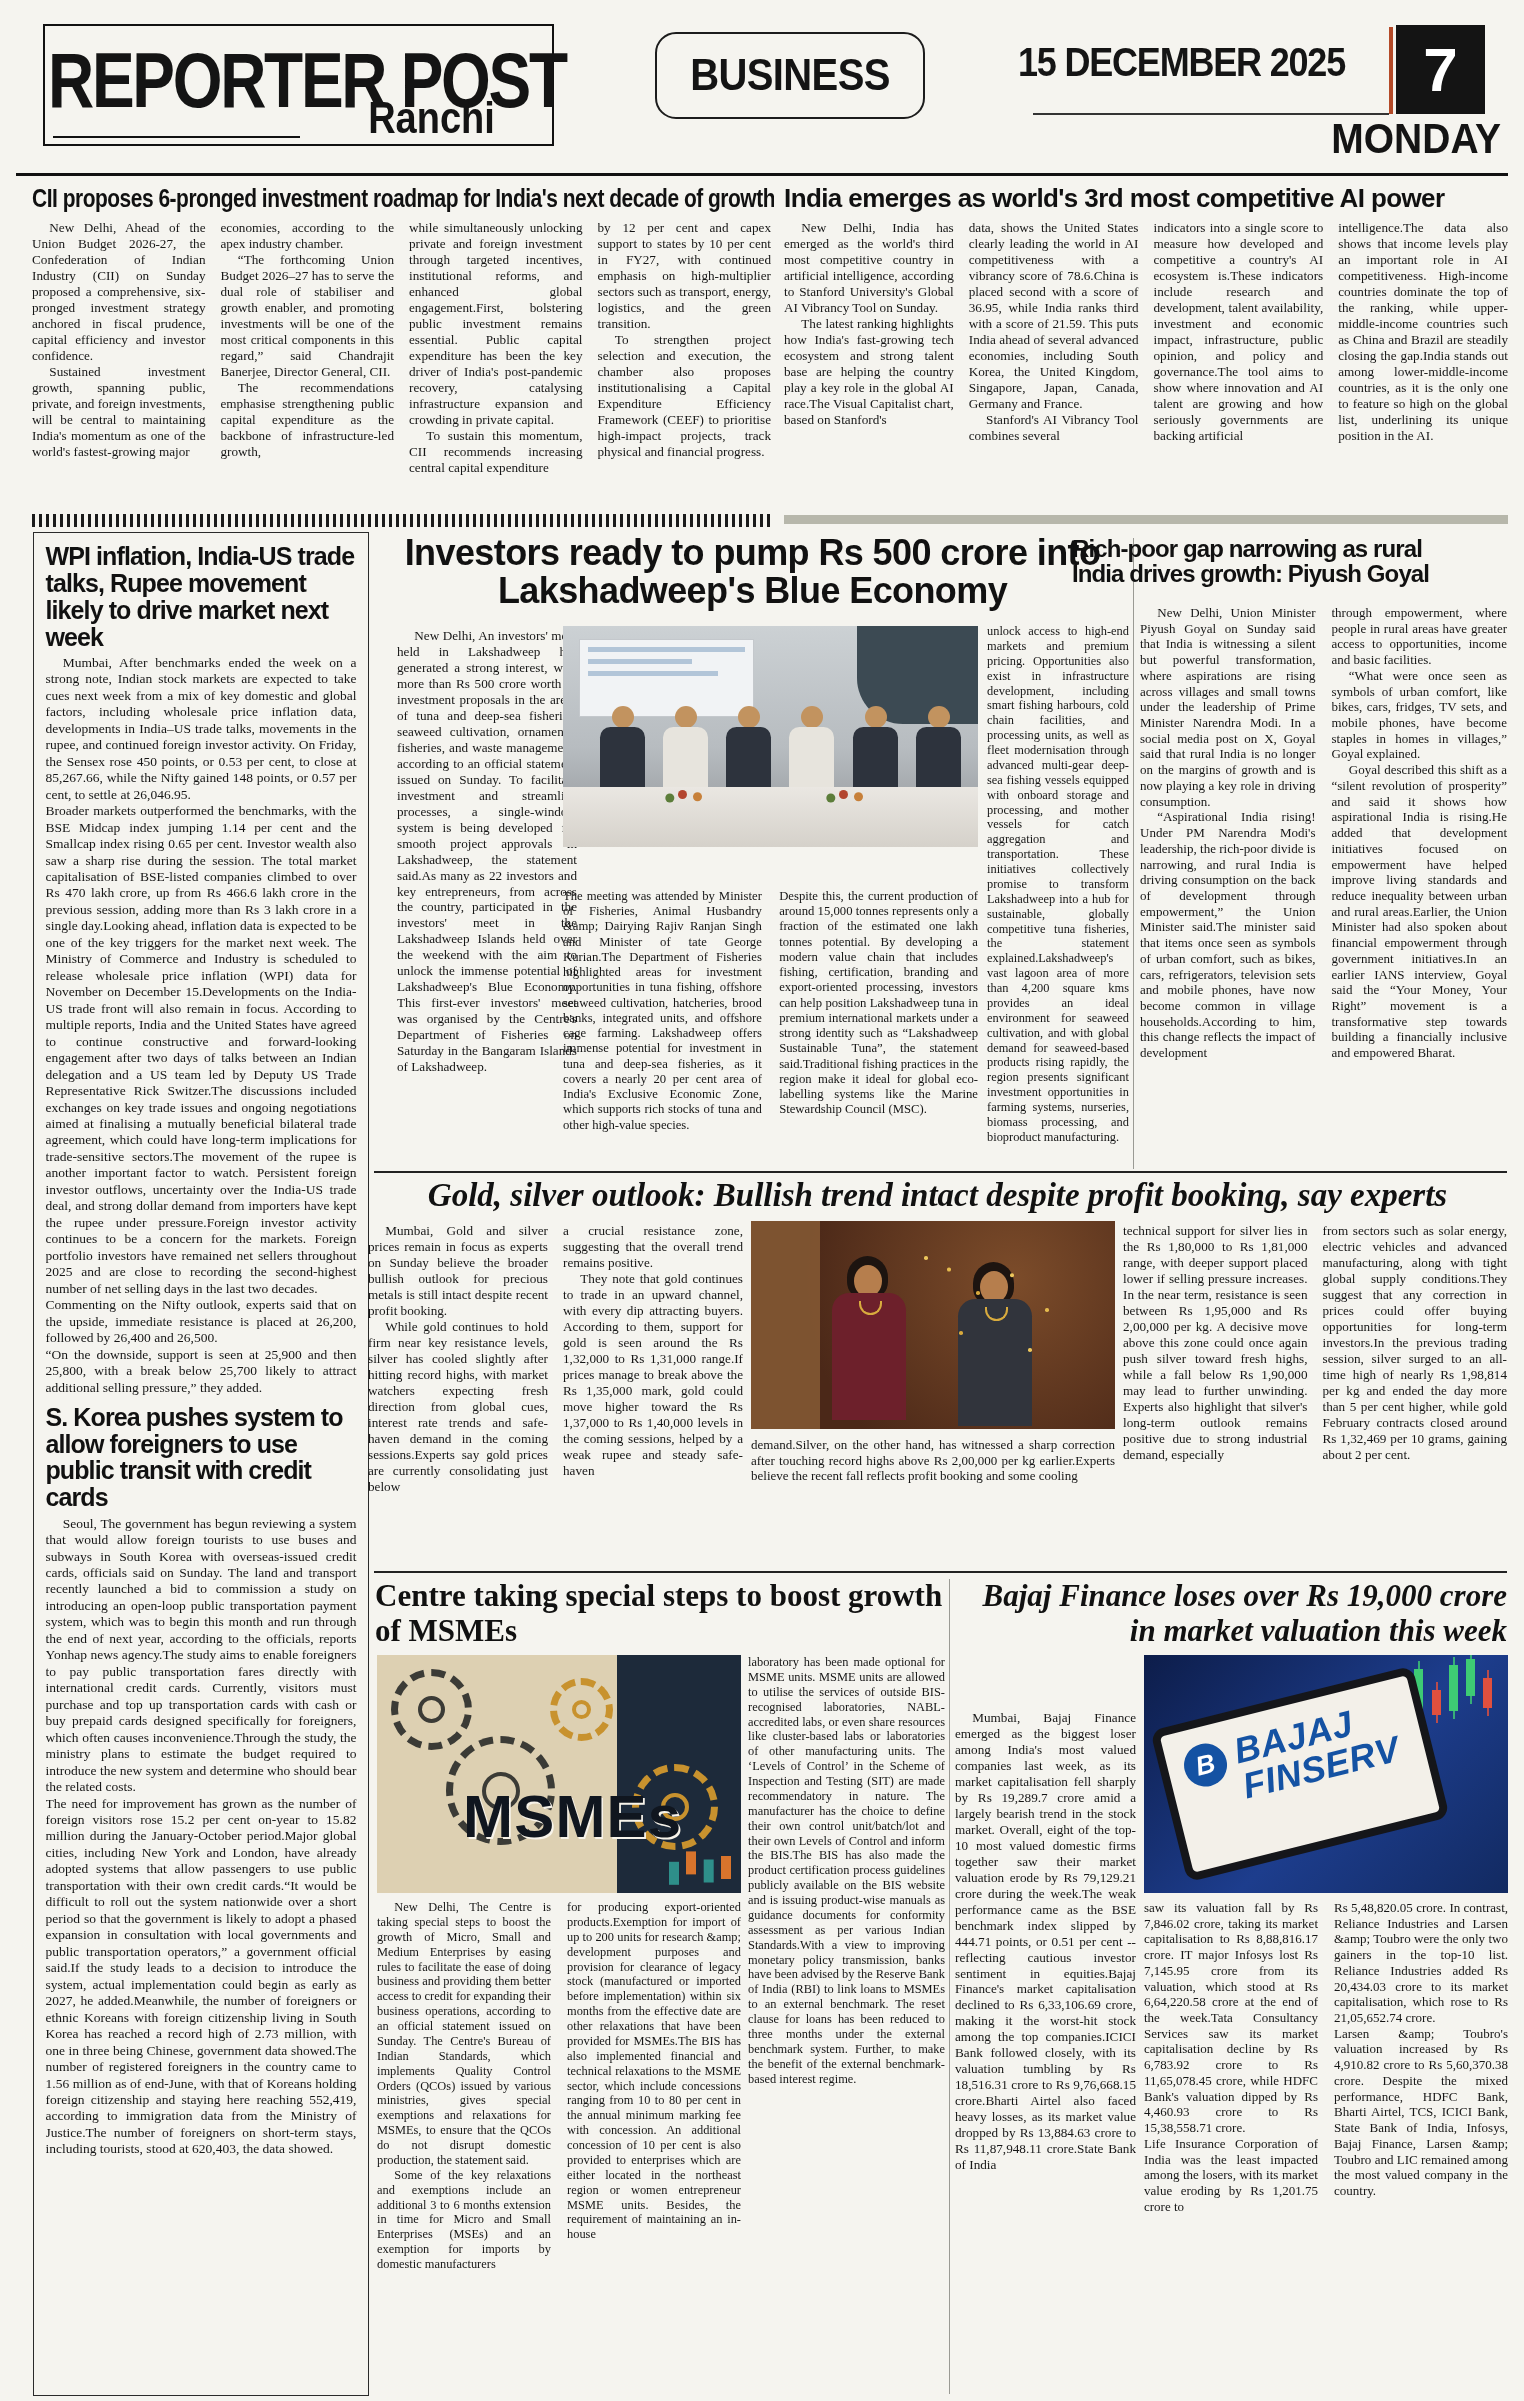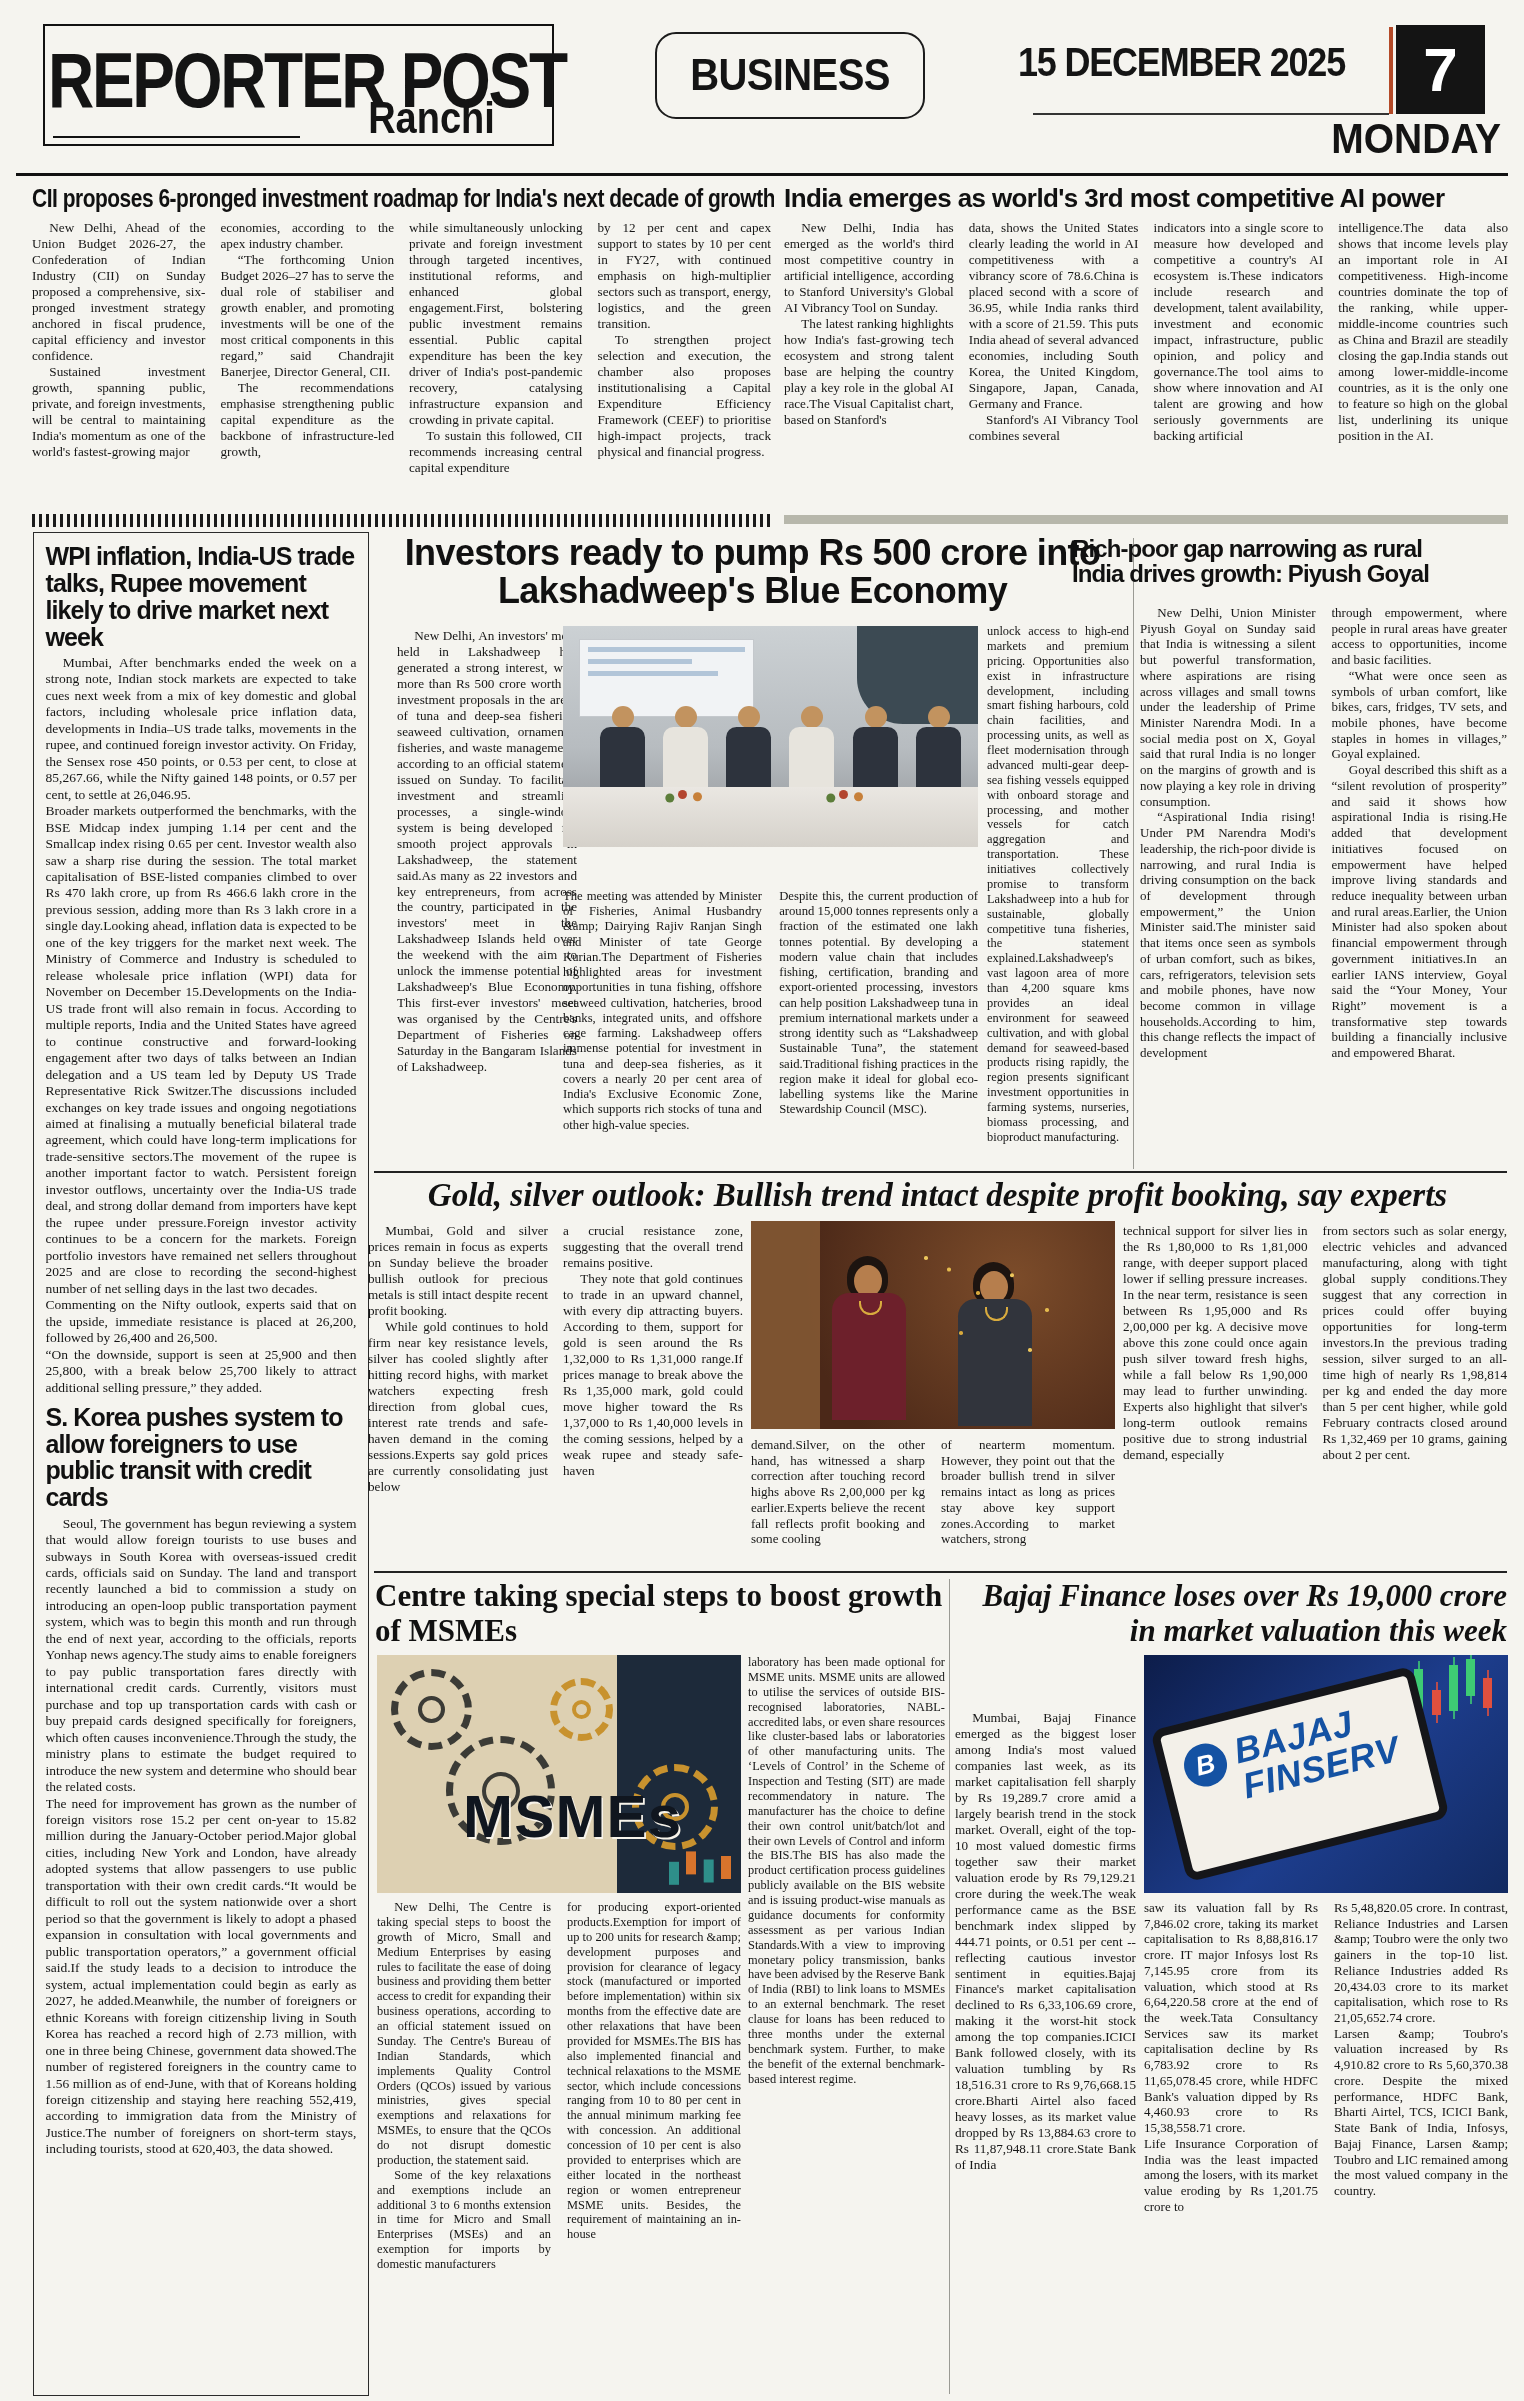--- a/index.html
+++ b/index.html
@@ -123,21 +123,21 @@
         <p class="indent">New Delhi,  Ahead of the Union Budget 2026-27, the Confederation of Indian Industry (CII) on Sunday proposed a comprehensive, six-pronged investment strategy anchored in fiscal prudence, capital efficiency and investor confidence.</p>
         <p class="indent">Sustained investment growth, spanning public, private, and foreign investments, will be central to maintaining India's momentum as one of the world's fastest-growing major</p>
       </div>
       <div class="col">
         <p>economies, according to the apex industry chamber.</p>
         <p class="indent">“The forthcoming Union Budget 2026–27 has to serve the dual role of stabiliser and growth enabler, and promoting investments will be one of the most critical components in this regard,” said Chandrajit Banerjee, Director General, CII.</p>
         <p class="indent">The recommendations emphasise strengthening public capital expenditure as the backbone of infrastructure-led growth,</p>
       </div>
       <div class="col">
         <p>while simultaneously unlocking private and foreign investment through targeted incentives, institutional reforms, and enhanced global engagement.First, bolstering public investment remains essential. Public capital expenditure has been the key driver of India's post-pandemic recovery, catalysing infrastructure expansion and crowding in private capital.</p>
-        <p class="indent">To sustain this followed, CII recommends increasing central capital expenditure</p>
+        <p class="indent">To sustain this momentum, CII recommends increasing central capital expenditure</p>
       </div>
       <div class="col">
         <p>by 12 per cent and capex support to states by 10 per cent in FY27, with continued emphasis on high-multiplier sectors such as transport, energy, logistics, and the green transition.</p>
         <p class="indent">To strengthen project selection and execution, the chamber also proposes institutionalising a Capital Expenditure Efficiency Framework (CEEF) to prioritise high-impact projects, track physical and financial progress.</p>
       </div>
     </div>
   <div class="abs dashes" style="left:32px;top:514px;width:739px;height:12.7px;"></div>
 
   <div class="abs" style="left:784px;top:184px;width:724px;height:32px;overflow:hidden;">
     <span class="hl hl-nowrap" style="font-size:26.5px;transform:scaleX(0.98);">India emerges as world's 3rd most competitive AI power</span>
@@ -268,23 +268,20 @@
         <span class="face"></span>
         <span class="body"></span>
         <span class="g-neck"></span>
     </div>
     <div class="sparkles"></div>
   </div>
 
   <div class="abs cols fs225" style="left:751px;top:1437px;width:364px;height:129px;gap:16px;">
       <div class="col">
         <p>demand.Silver, on the other hand, has witnessed a sharp correction after touching record highs above Rs 2,00,000 per kg earlier.Experts believe the recent fall reflects profit booking and some cooling</p>
-      </div>
-      <div class="col">
-        <p>of nearterm momentum. However, they point out that the broader bullish trend in silver remains intact as long as prices stay above key support zones.According to market watchers, strong</p>
       </div>
     </div>
   <div class="abs cols fs23" style="left:1123px;top:1223px;width:384px;height:344px;">
       <div class="col">
         <p>technical support for silver lies in the Rs 1,80,000 to Rs 1,81,000 range, with deeper support placed lower if selling pressure increases. In the near term, resistance is seen between Rs 1,95,000 and Rs 2,00,000 per kg. A decisive move above this zone could once again push silver toward fresh highs, while a fall below Rs 1,90,000 may lead to further unwinding. Experts also highlight that silver's long-term outlook remains positive due to strong industrial demand, especially</p>
       </div>
       <div class="col">
         <p>from sectors such as solar energy, electric vehicles and advanced manufacturing, along with tight global supply conditions.They suggest that any correction in prices could offer buying opportunities for long-term investors.In the previous trading session, silver surged to an all-time high of nearly Rs 1,98,814 per kg and ended the day more than 5 per cent higher, while gold February contracts closed around Rs 1,32,469 per 10 grams, gaining about 2 per cent.</p>
       </div>
     </div>

